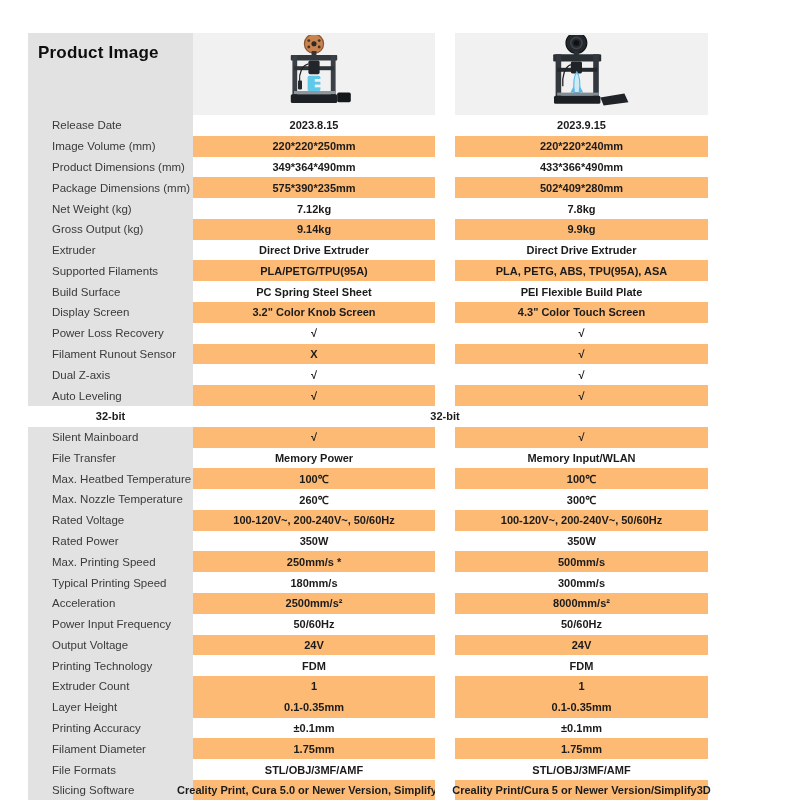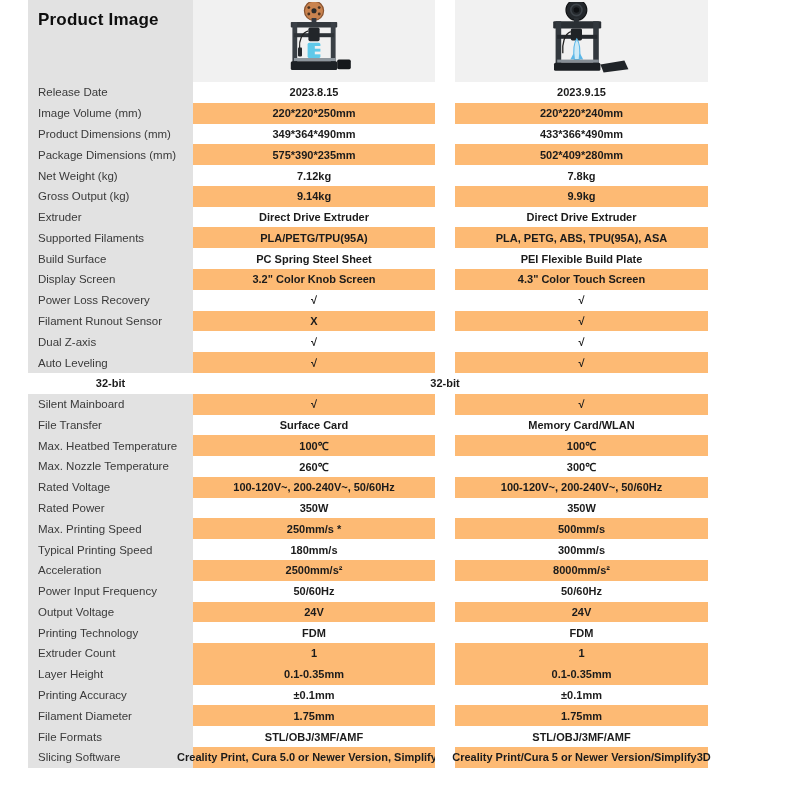--- a/index.html
+++ b/index.html
@@ -1,30 +1,30 @@
 <!DOCTYPE html>
 <html><head>
 <meta charset="utf-8">
 <style>
   * { box-sizing: border-box; }
   html,body { margin:0; padding:0; background:#ffffff; }
   body { width:800px; height:800px; font-family:"Liberation Sans", sans-serif; }
   .page { position:relative; width:800px; height:800px; background:#fff; overflow:hidden; }
   .tablewrap { position:absolute; left:28px; top:0; width:680px; }
   .grid-row { display:grid; grid-template-columns:165px 242px 20px 253px; }
-  .header-row { height:82px; }
+  .header-row { height:82px;margin-top:33px; }
   .cell-label-h {
     background:#e2e2e2; padding:10px 0 0 10px;
     font-size:17px; font-weight:700; color:#0e0e0e; letter-spacing:.2px;
   }
   .cell-img { background:#f1f1f1; display:flex; align-items:flex-end; justify-content:center; overflow:hidden; }
   .gapcell { background:#ffffff; }
   .spec-row { height:20.79px; }
   .cell-label {
-    background:#e2e2e2; display:flex; align-items:center; padding-left:10px;
+    background:#e2e2e2; display:flex; align-items:center; padding-left:24px;
     font-size:11.5px; color:#3a3a3a; white-space:nowrap;
   }
   .cell-val {
     display:flex; align-items:center; justify-content:center;
     font-size:11px; font-weight:700; color:#1b1b1b; white-space:nowrap;
   }
   .alt .cell-val { background:#fdba74; }
   .cell-val.xs { font-size:11px; }
   svg { display:block; }
 </style>
@@ -191,23 +191,23 @@
     <div class="cell-val">32-bit</div>
   </div>
         <div class="grid-row spec-row alt">
     <div class="cell-label">Silent Mainboard</div>
     <div class="cell-val">√</div>
     <div class="gapcell"></div>
     <div class="cell-val">√</div>
   </div>
         <div class="grid-row spec-row">
     <div class="cell-label">File Transfer</div>
-    <div class="cell-val">Surface Card</div>
-    <div class="gapcell"></div>
-    <div class="cell-val">Memory Card/WLAN</div>
+    <div class="cell-val">Memory Power</div>
+    <div class="gapcell"></div>
+    <div class="cell-val">Memory Input/WLAN</div>
   </div>
         <div class="grid-row spec-row alt">
     <div class="cell-label">Max. Heatbed Temperature</div>
     <div class="cell-val">100℃</div>
     <div class="gapcell"></div>
     <div class="cell-val">100℃</div>
   </div>
         <div class="grid-row spec-row">
     <div class="cell-label">Max. Nozzle Temperature</div>
     <div class="cell-val">260℃</div>

